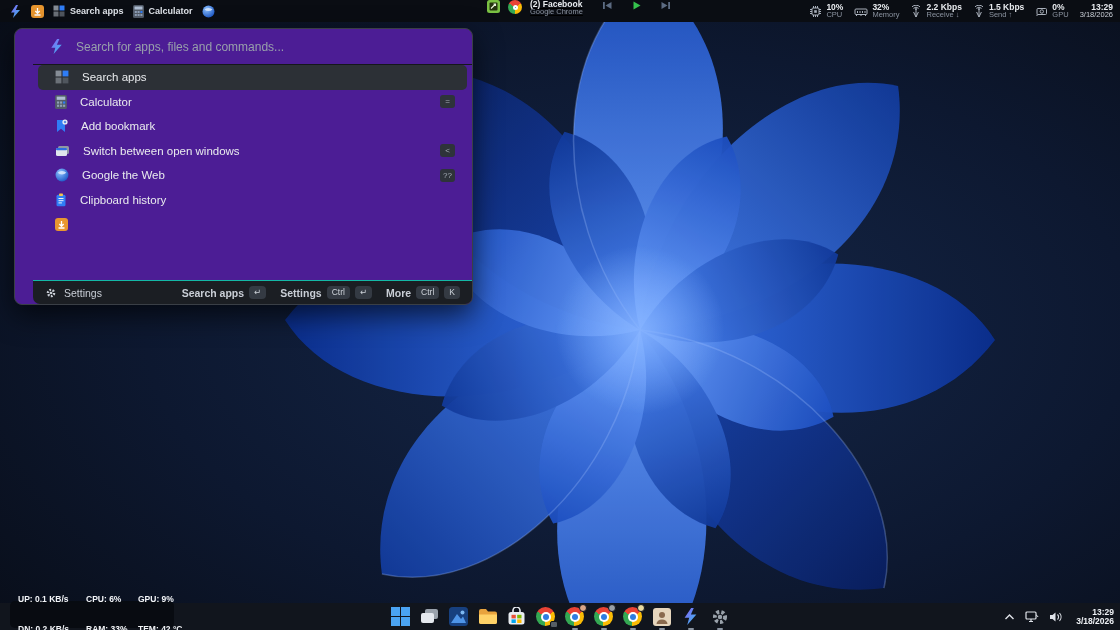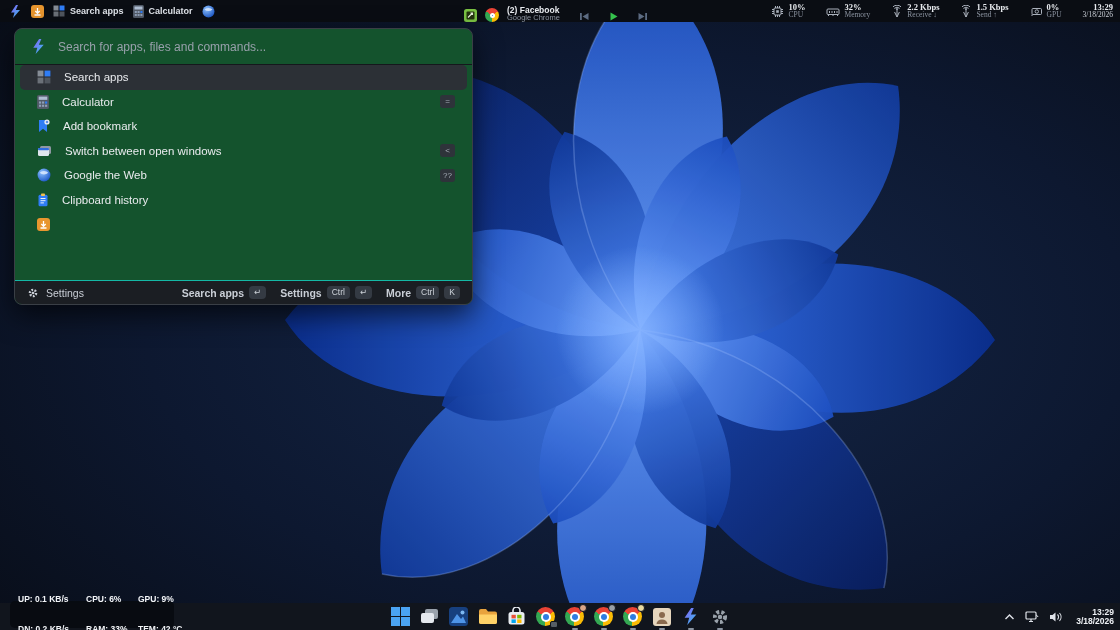--- a/index.html
+++ b/index.html
@@ -9,41 +9,41 @@
 
   
   .wallpaper { position:absolute; inset:0; }
 
   
   .topbar { position:absolute; top:0; left:0; width:1120px; height:22px;
             background:#0a0d13; z-index:5; }
   .tb-left { position:absolute; left:9px; top:0; height:22px; display:flex; align-items:center; gap:9px; }
   .tb-app { display:flex; align-items:center; gap:5px; background:none; border:none;
             color:#dfe3e9; font-size:9px; font-weight:bold; font-family:inherit; cursor:default; }
-  .tb-center { position:absolute; left:464px; top:0; height:22px; display:flex; align-items:flex-end; gap:8px; }
+  .tb-center { position:absolute; left:487px; top:0; height:22px; display:flex; align-items:flex-start; gap:8px;text-decoration:underline; }
   .media-text { display:flex; flex-direction:column; line-height:8px; margin-right:6px; }
   .media-title { font-size:8.5px; font-weight:bold; color:#e8ebef; }
   .media-sub { font-size:7.5px; color:#8b93a0; }
   .media-btn { background:none; border:none; padding:0; margin:0 5px; cursor:default; display:flex; }
-  .tb-right { position:absolute; right:7px; top:0; height:22px; display:flex; align-items:center; gap:21px;font-family:Liberation Serif, serif; }
+  .tb-right { position:absolute; right:7px; top:0; height:22px; display:flex; align-items:center; gap:11px; }
   .stat { display:flex; align-items:center; gap:4px; }
   .stat-col { display:flex; flex-direction:column; line-height:8px; }
   .stat-val { font-size:8.5px; font-weight:bold; color:#e8ebef; }
   .stat-lbl { font-size:7.5px; color:#8b93a0; }
   .tb-clock { display:flex; flex-direction:column; line-height:8.5px; text-align:right; }
   .tb-clock .stat-val { font-size:8.5px; }
   .tb-clock .stat-lbl { color:#c9ced6; font-size:7.5px; }
 
   
   .ic { display:inline-flex; align-items:center; justify-content:center; flex:none; }
 
   
   .palette { position:absolute; left:14px; top:28px; width:459px; height:277px;
-             background:#14532d; border:1px solid #3a3f46; border-radius:8px;
-             box-shadow:0 10px 28px rgba(0,0,0,.65); z-index:10; display:flex; flex-direction:column; }
+             background:#4c1d95; border:1px solid #3a3f46; border-radius:8px;
+             box-shadow:0 10px 28px rgba(0,0,0,.65); z-index:10; display:flex; flex-direction:column;padding-left:18px; }
   .search-row { height:36px; display:flex; align-items:center; gap:12px; padding:0 16px;
                 border-bottom:1px solid #15171c; }
   .search-input { flex:1; background:transparent; border:none; outline:none;
                   font-size:12px; color:#e6e9ed; font-family:inherit; }
   .search-input::placeholder { color:#98a0ab; }
   .section-label { font-size:10px; color:#9aa2ad; padding:7px 0 4px 22px; }
   .cmd-list { list-style:none; }
   .cmd-row { height:24.5px; margin:0 5px; padding:0 12px 0 17px; display:flex; align-items:center;
              gap:13px; border-radius:5px; cursor:default; }
   .cmd-row.selected { background:#2c3036; }

